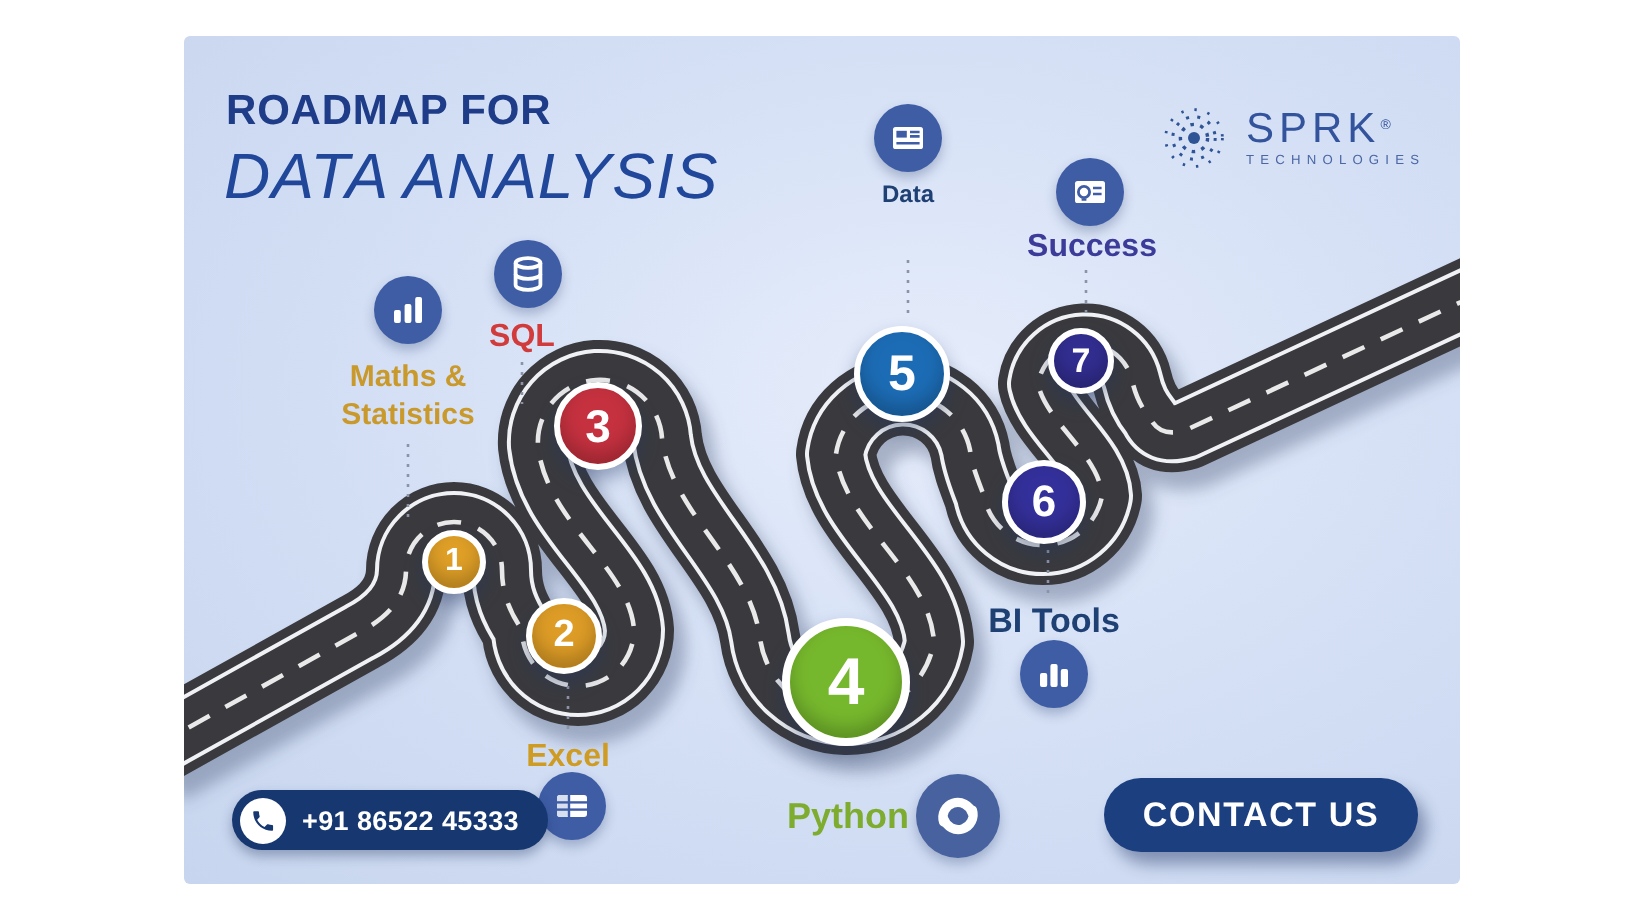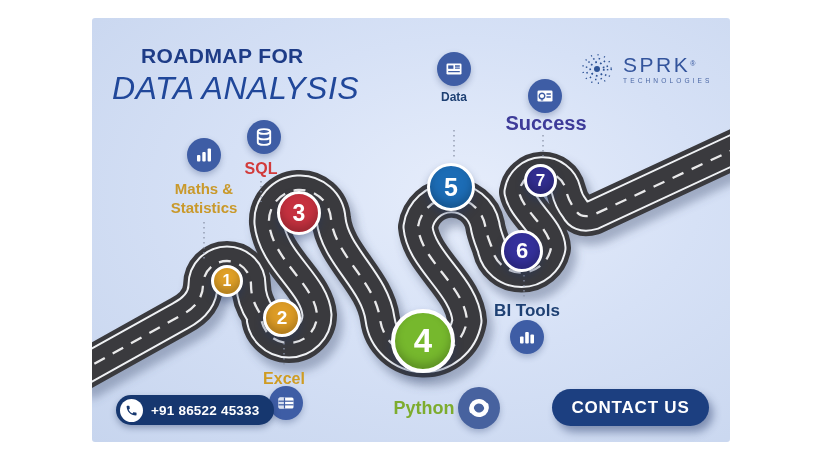--- a/index.html
+++ b/index.html
@@ -5,21 +5,21 @@
   html,body{margin:0;padding:0;background:#ffffff;}
   .stage{position:relative;width:818px;height:460px;background:#ffffff;overflow:hidden;
          font-family:"Liberation Sans",sans-serif;}
   .poster{position:absolute;left:92px;top:18px;width:638px;height:424px;border-radius:3px;
           overflow:hidden;
           background:radial-gradient(ellipse at 58% 42%, #e6edfb 0%, #d6e1f6 45%, #c7d5ee 100%);}
   .roadsvg{position:absolute;left:0;top:0;width:638px;height:424px;}
 
   
   .title1{position:absolute;left:21px;top:26px;font-size:21px;font-weight:800;
-          letter-spacing:.4px;color:#1e3c87;margin-left:28px;}
+          letter-spacing:.4px;color:#1e3c87;}
   .title2{position:absolute;left:20px;top:52px;font-size:32px;font-style:italic;
           font-weight:500;letter-spacing:.5px;color:#20479a;}
 
   
   .brand{position:absolute;left:486px;top:32px;display:flex;align-items:center;gap:7px;}
   .brand-text{display:flex;flex-direction:column;line-height:1;}
   .brand-name{font-size:21px;letter-spacing:2.5px;color:#33549c;font-weight:500;}
   .brand-reg{font-size:7px;vertical-align:super;color:#33549c;}
   .brand-tag{font-size:6.6px;letter-spacing:3.1px;color:#4a66a4;margin-top:3px;}
 
@@ -49,21 +49,21 @@
   .ic-python{left:366px;top:369px;width:42px;height:42px;background:#47629f;}
 
   
   .mlabel{position:absolute;transform:translateX(-50%);text-align:center;font-weight:bold;
           font-size:15px;line-height:19px;white-space:nowrap;}
   .l-maths{left:112px;top:161px;color:#c9992b;}
   .l-sql{left:169px;top:141px;color:#d23b3b;font-size:16px;}
   .l-excel{left:192px;top:351px;color:#cf9c23;font-size:16px;}
   .l-python{left:332px;top:381px;color:#7dac2e;font-size:18px;text-align:center;}
   .l-dataviz{left:362px;top:70px;color:#1e4073;font-size:12px;}
-  .l-success{left:454px;top:96px;color:#3d3b99;font-size:20px;}
+  .l-success{left:454px;top:96px;color:#3d3b99;font-size:16px;}
   .l-bitools{left:435px;top:283px;color:#1e4073;font-size:17px;}
 
   
   .phone{position:absolute;left:24px;top:377px;height:30px;background:#16376f;border-radius:16px;
          display:flex;align-items:center;gap:8px;padding:0 15px 0 4px;
          box-shadow:0 3px 6px rgba(25,45,90,.35);cursor:pointer;}
   .phone-circ{width:23px;height:23px;border-radius:50%;background:#ffffff;
               display:flex;align-items:center;justify-content:center;}
   .phone-num{color:#ffffff;font-weight:bold;font-size:13.5px;letter-spacing:.2px;}
 

